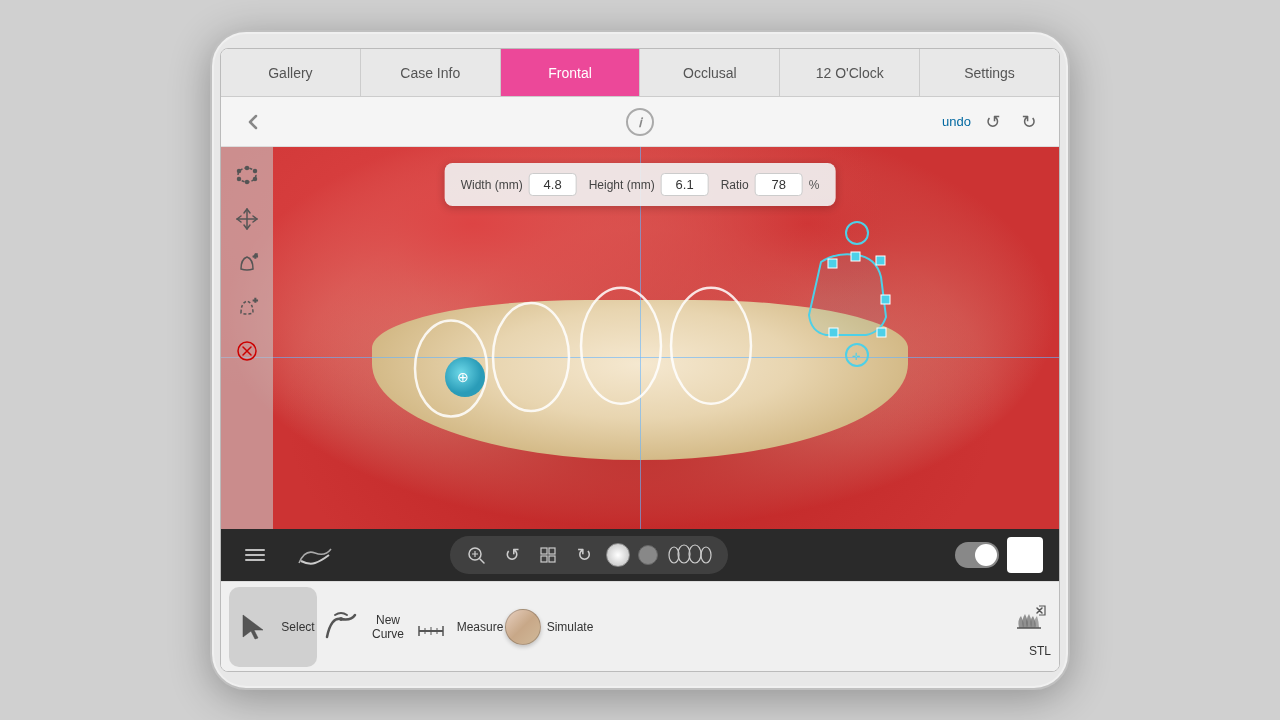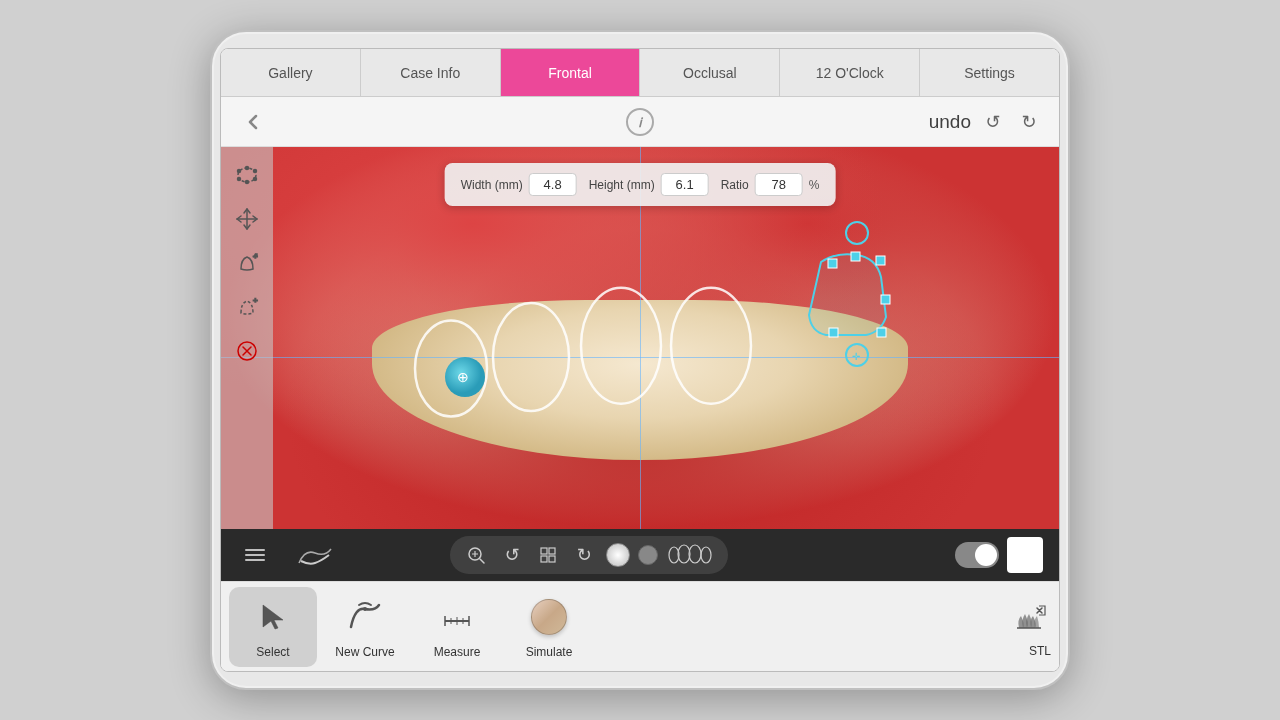--- a/index.html
+++ b/index.html
@@ -142,22 +142,22 @@
     }
 
     .toolbar-right {
       margin-left: auto;
       display: flex;
       align-items: center;
       gap: 8px;
     }
 
     .toolbar-undo-label {
-      font-size: 19px;
-      color: #404040;
+      font-size: 13px;
+      color: #0369a1;
     }
 
     .toolbar-undo-btn, .toolbar-redo-btn {
       width: 28px;
       height: 28px;
       display: flex;
       align-items: center;
       justify-content: center;
       color: #666;
       cursor: pointer;
@@ -349,21 +349,20 @@
       display: flex;
       align-items: center;
       padding: 0 8px;
       flex-shrink: 0;
       gap: 4px;
       border-top: 1px solid #ddd;
     }
 
     .tool-item {
       display: flex;
-      flex-direction: column;
       align-items: center;
       justify-content: center;
       width: 88px;
       height: 80px;
       border-radius: 10px;
       cursor: pointer;
       gap: 6px;
     }
 
     .tool-item.active {

